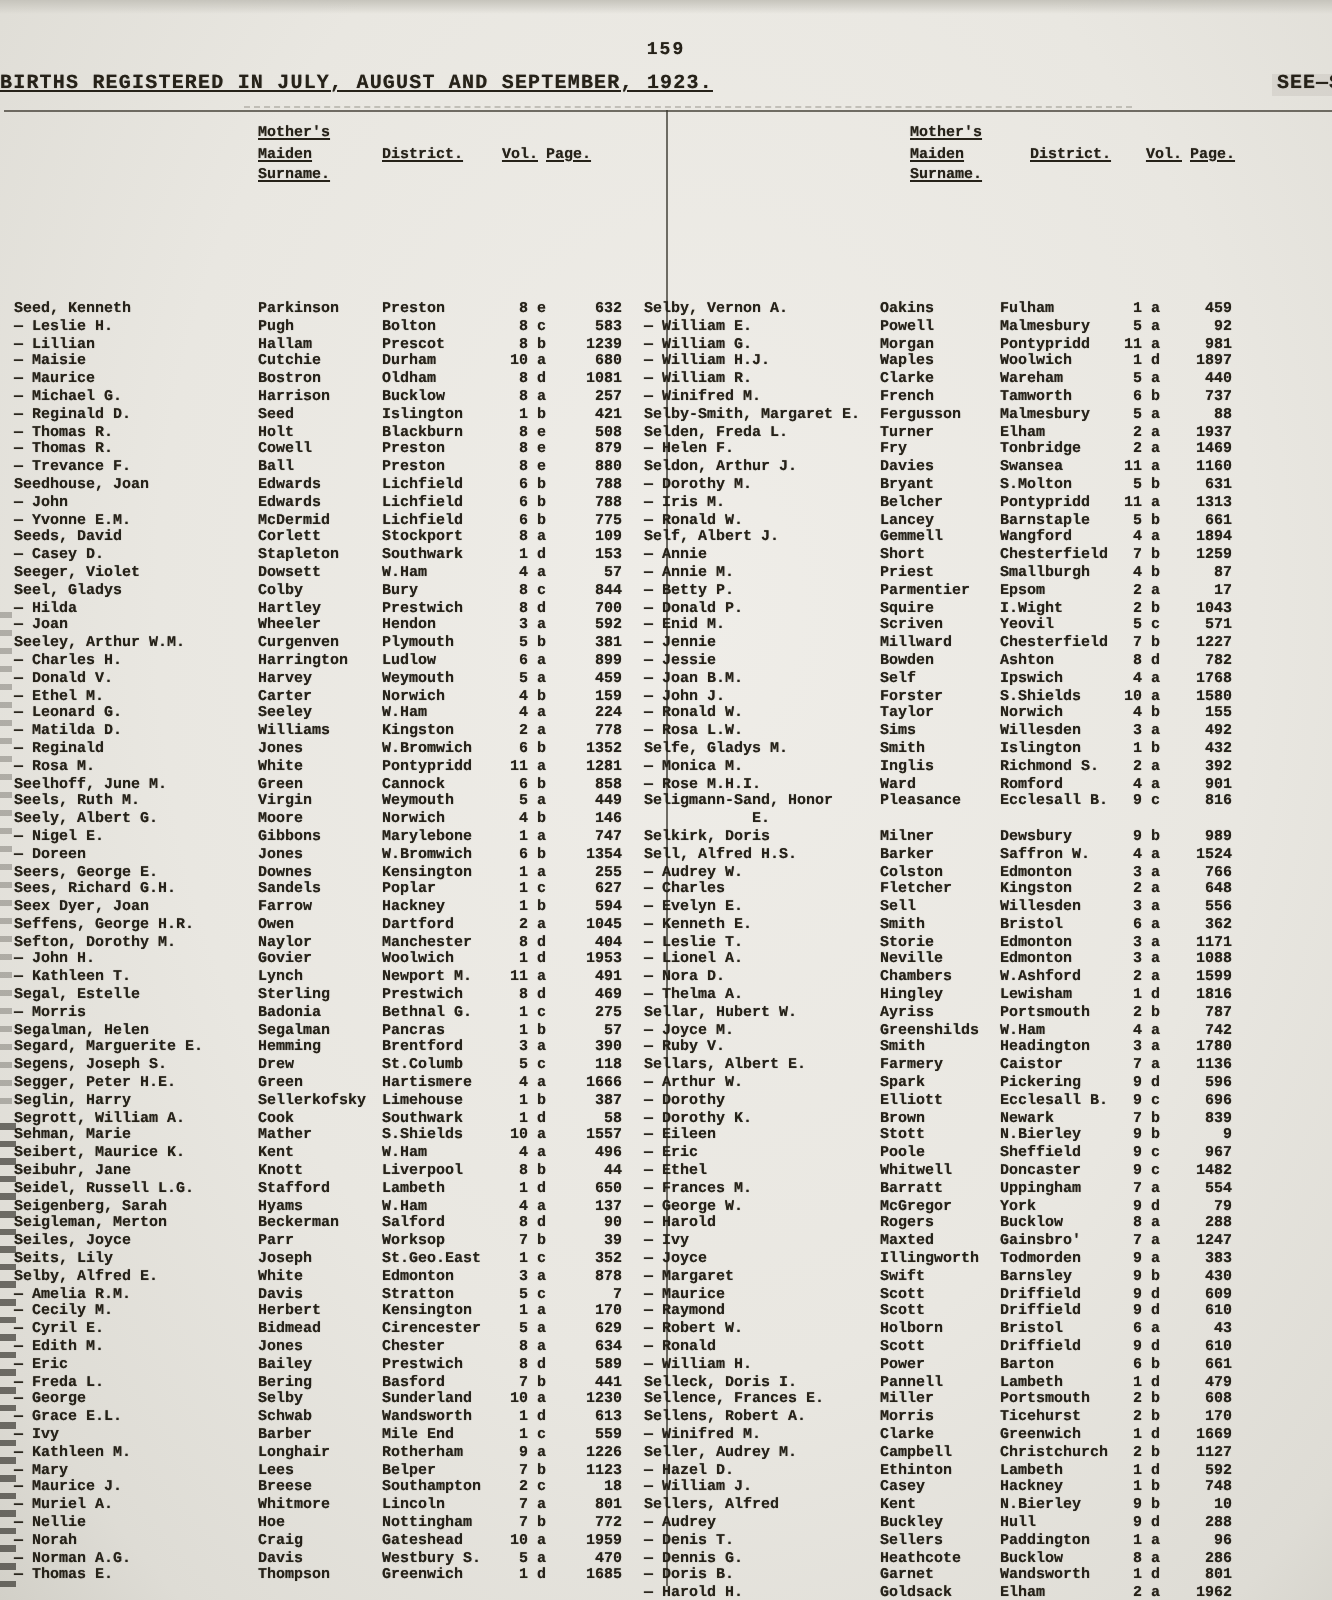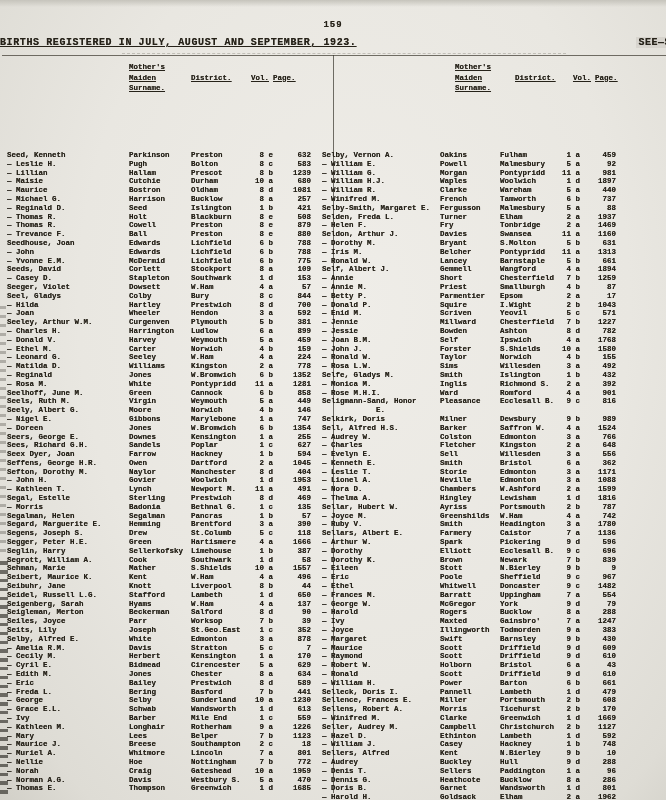--- a/index.html
+++ b/index.html
@@ -381,21 +381,21 @@
         <span class="c c-mother">Sterling</span>
         <span class="c c-district">Prestwich</span>
         <span class="c c-vol">8 d</span>
         <span class="c c-page">469</span>
       </div>
       <div class="row">
         <span class="c c-name">— Morris</span>
         <span class="c c-mother">Badonia</span>
         <span class="c c-district">Bethnal G.</span>
         <span class="c c-vol">1 c</span>
-        <span class="c c-page">135</span>
+        <span class="c c-page">275</span>
       </div>
       <div class="row">
         <span class="c c-name">Segalman, Helen</span>
         <span class="c c-mother">Segalman</span>
         <span class="c c-district">Pancras</span>
         <span class="c c-vol">1 b</span>
         <span class="c c-page">57</span>
       </div>
       <div class="row">
         <span class="c c-name">Segard, Marguerite E.</span>

